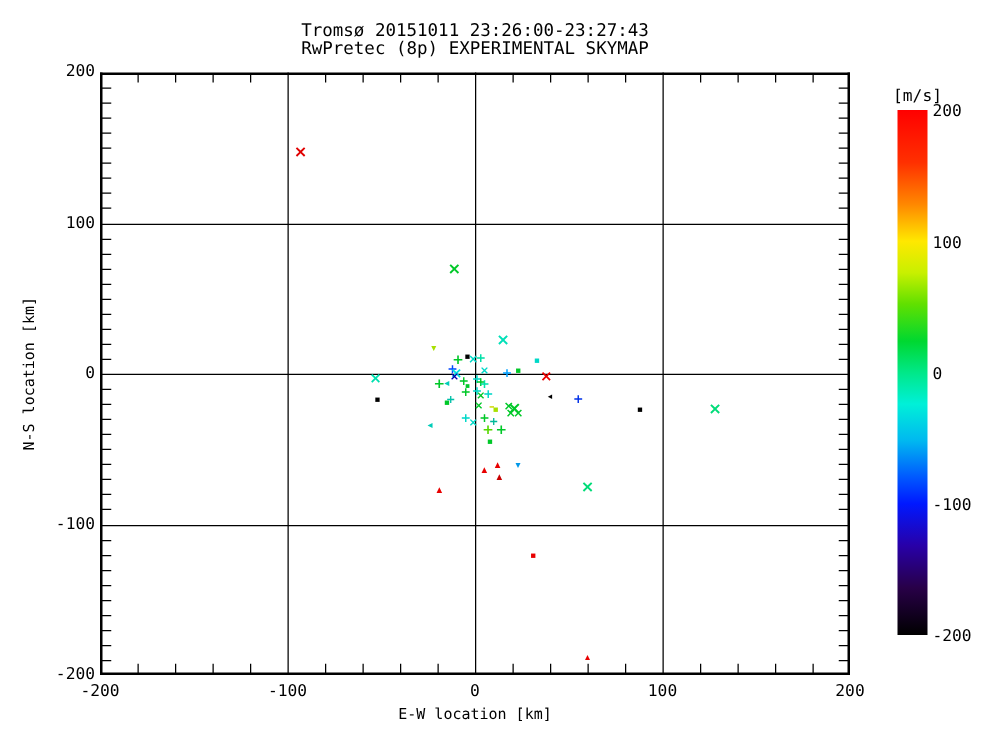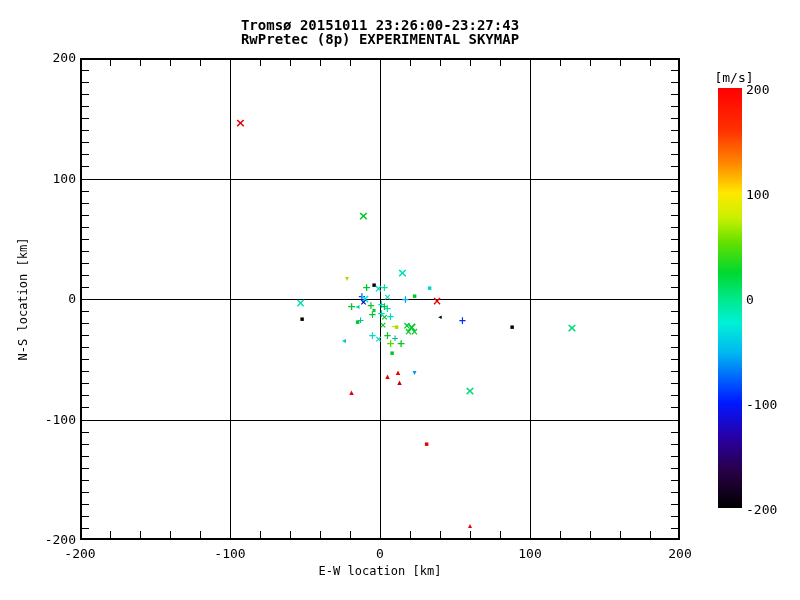--- a/index.html
+++ b/index.html
@@ -2,21 +2,21 @@
 <html><head>
 <meta charset="utf-8">
 <style>
   html,body{margin:0;padding:0;}
   body{
     width:800px;height:600px;background:#ffffff;position:relative;
     font-family:"DejaVu Sans Mono", monospace;color:#000;overflow:hidden;
   }
   .title-line{
     position:absolute;left:80px;width:600px;text-align:center;
-    font-size:14px;line-height:14px;white-space:pre;font-weight:bold;
+    font-size:14px;line-height:14px;white-space:pre;
   }
   #title1{top:18px;}
   #title2{top:32px;}
   #plot-area{
     position:absolute;left:80px;top:58px;width:600px;height:482px;
   }
   .box-edge{position:absolute;background:#000;}
   .vgrid{position:absolute;top:0;width:1px;height:482px;background:#000;}
   .hgrid{position:absolute;left:0;height:1px;width:600px;background:#000;}
   .tick{position:absolute;background:#000;}

